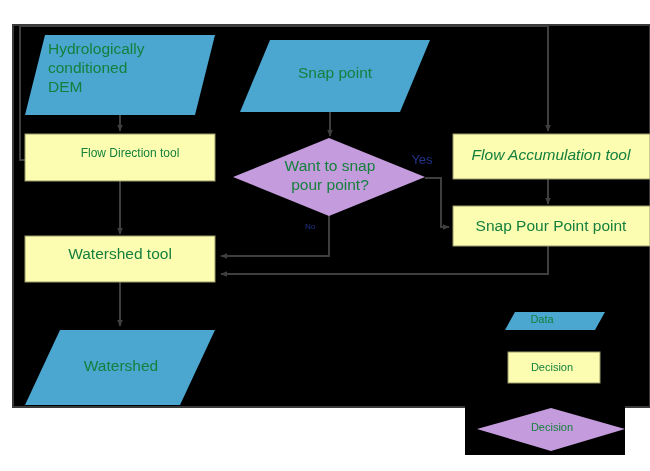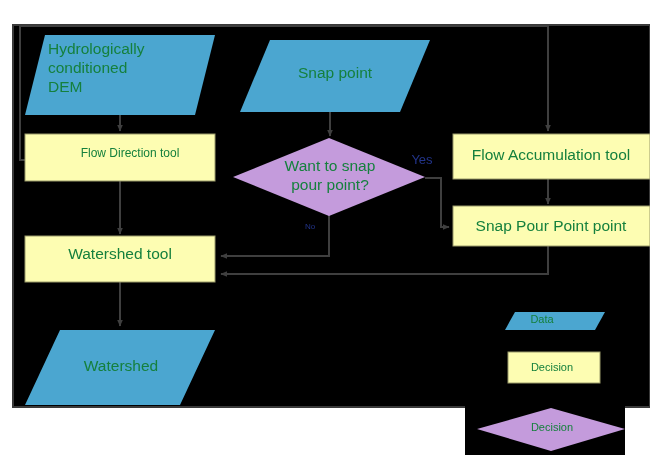--- a/index.html
+++ b/index.html
@@ -26,21 +26,21 @@
     text-align: center;
     line-height: 1.22;
     pointer-events: none;
     white-space: pre-line;
   }
   .lbl-dem      { left: 48px;  top: 40px;  width: 150px; font-size: 15.5px; text-align: left; }
   .lbl-pour     { left: 250px; top: 64px;  width: 170px; font-size: 15.5px; }
   .lbl-fdir     { left: 26px;  top: 146px; width: 188px; font-size: 12px; margin-left: 10px; }
   .lbl-wtool    { left: 26px;  top: 245px; width: 188px; font-size: 15.5px; }
   .lbl-wshed    { left: 36px;  top: 357px; width: 170px; font-size: 15.5px; }
-  .lbl-facc     { left: 456px; top: 146px; width: 190px; font-size: 15.5px; }
+  .lbl-facc     { left: 456px; top: 146px; width: 190px; font-size: 15.5px; font-style: italic; }
   .lbl-snap     { left: 456px; top: 217px; width: 190px; font-size: 15.5px; }
   .lbl-dec      { left: 266px; top: 157px; width: 128px; font-size: 15.5px; }
   .lbl-yes      { left: 408px; top: 152px; width: 28px;  font-size: 13px; color: #22348a; }
   .lbl-no       { left: 297px; top: 222px; width: 26px;  font-size: 8px; color: #22348a; }
   .lbl-leg-data { left: 512px; top: 313px; width: 60px;  font-size: 11px; }
   .lbl-leg-proc { left: 512px; top: 361px; width: 80px;  font-size: 11px; }
   .lbl-leg-dec  { left: 512px; top: 421px; width: 80px;  font-size: 11px; }
 </style>
 </head>
 <body>

